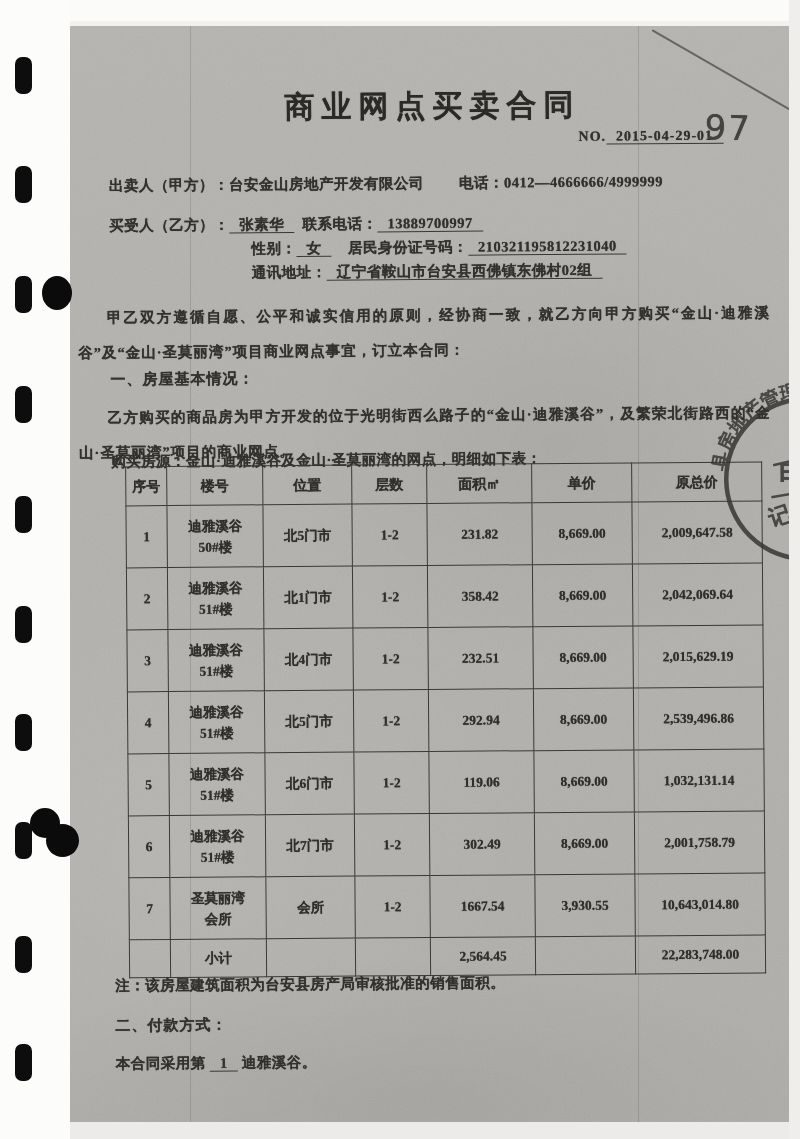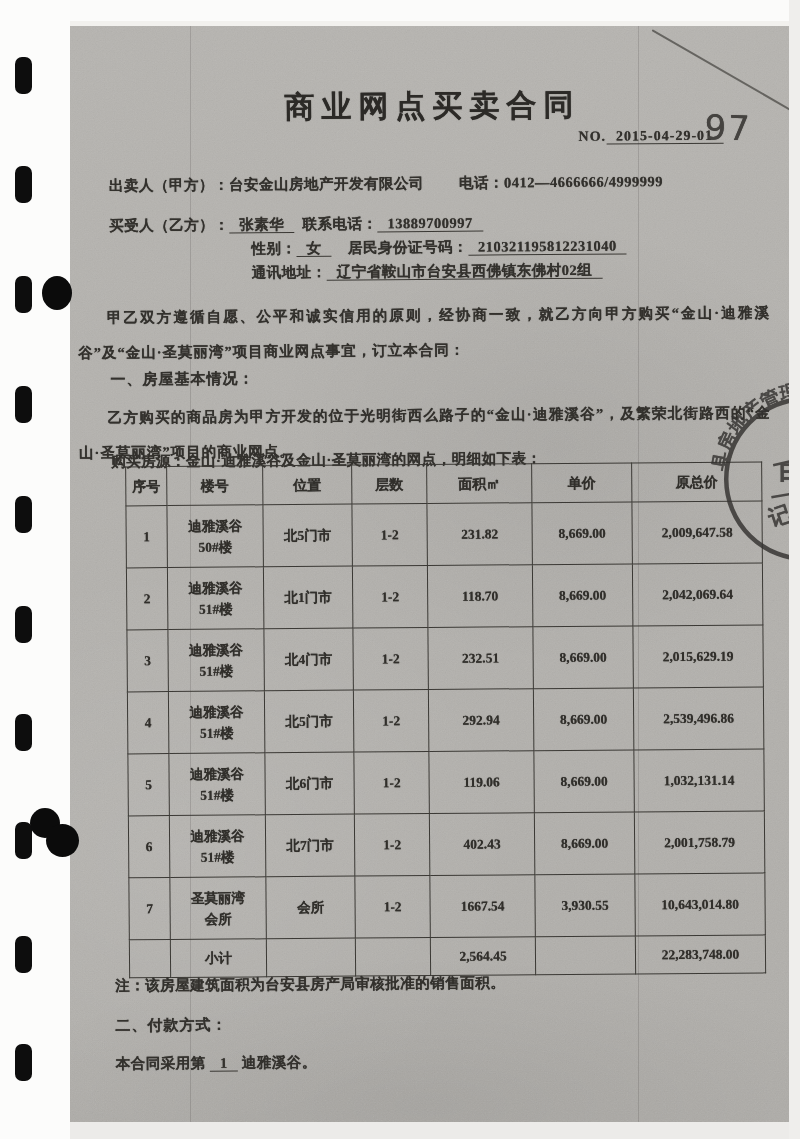--- a/index.html
+++ b/index.html
@@ -156,21 +156,21 @@
             <td>231.82</td>
             <td>8,669.00</td>
             <td>2,009,647.58</td>
           </tr>
           <tr class="data-row">
             <td>2</td>
             <td>迪雅溪谷
 51#楼</td>
             <td>北1门市</td>
             <td>1-2</td>
-            <td>118.70</td>
+            <td>358.42</td>
             <td>8,669.00</td>
             <td>2,042,069.64</td>
           </tr>
           <tr class="data-row">
             <td>3</td>
             <td>迪雅溪谷
 51#楼</td>
             <td>北4门市</td>
             <td>1-2</td>
             <td>232.51</td>
@@ -196,21 +196,21 @@
             <td>119.06</td>
             <td>8,669.00</td>
             <td>1,032,131.14</td>
           </tr>
           <tr class="data-row">
             <td>6</td>
             <td>迪雅溪谷
 51#楼</td>
             <td>北7门市</td>
             <td>1-2</td>
-            <td>402.43</td>
+            <td>302.49</td>
             <td>8,669.00</td>
             <td>2,001,758.79</td>
           </tr>
           <tr class="data-row">
             <td>7</td>
             <td>圣莫丽湾
 会所</td>
             <td>会所</td>
             <td>1-2</td>
             <td>1667.54</td>

